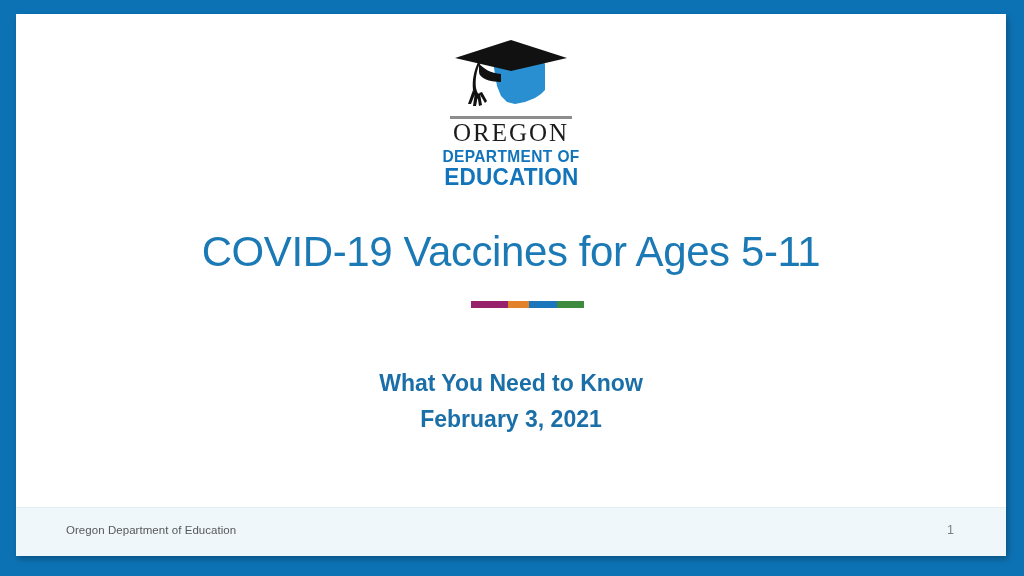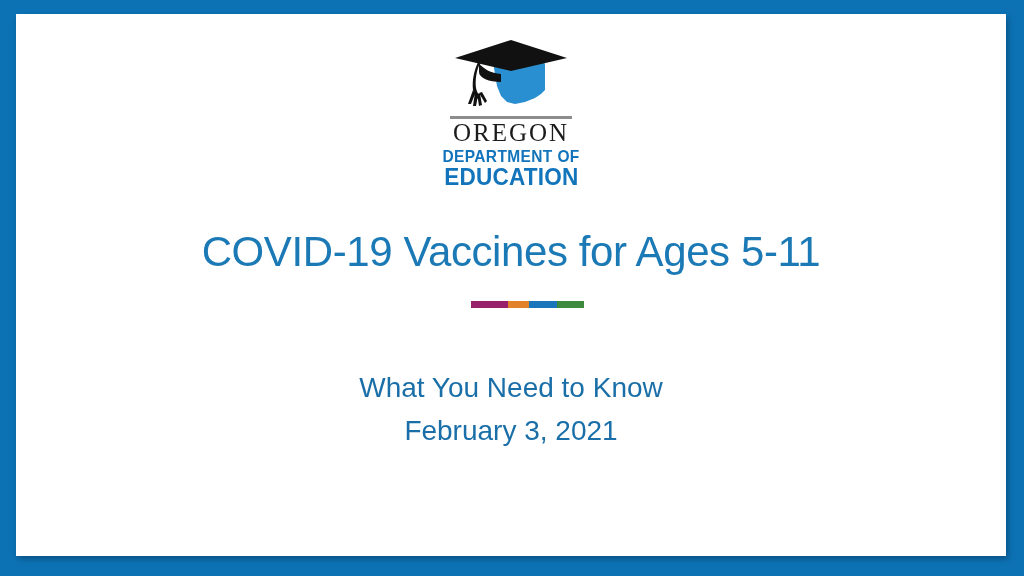--- a/index.html
+++ b/index.html
@@ -117,24 +117,25 @@
   
   #subtitle-block {
     position: absolute;
     left: 0;
     right: 0;
     top: 352px;
     text-align: center;
   }
   .subtitle-line {
     font-family: "Liberation Sans", sans-serif;
-    font-size: 28px;
+    font-size: 23px;
     color: #1b6fa8;
     line-height: 1.55;
     margin: 0;
+    font-weight: bold;
   }
 
   
   #footer-band {
     position: absolute;
     left: 0;
     right: 0;
     bottom: 0;
     height: 48px;
     background: #f0f7fa;
@@ -207,15 +208,19 @@
       <span style="background:#e2822b;width:21px;"></span>
       <span style="background:#1b75bb;width:28px;"></span>
       <span style="background:#3e8a3f;width:27px;"></span>
     </div>
 
     <div id="subtitle-block">
       <p class="subtitle-line">What You Need to Know</p>
       <p class="subtitle-line">February 3, 2021</p>
     </div>
 
+    <div id="footer-band">
+      <div id="footer-left">Oregon Department of Education</div>
+      <div id="footer-page">1</div>
+    </div>
 
   </div>
 </div>
 
 </body></html>

